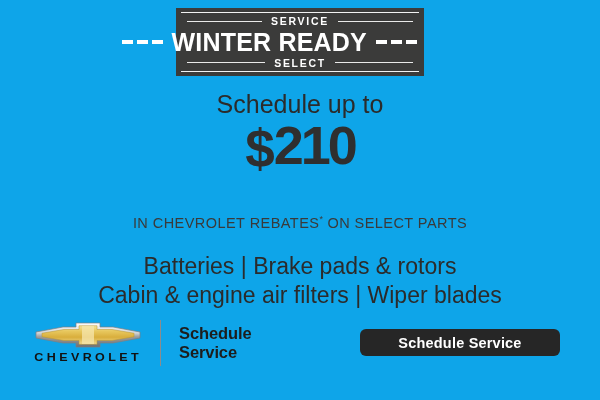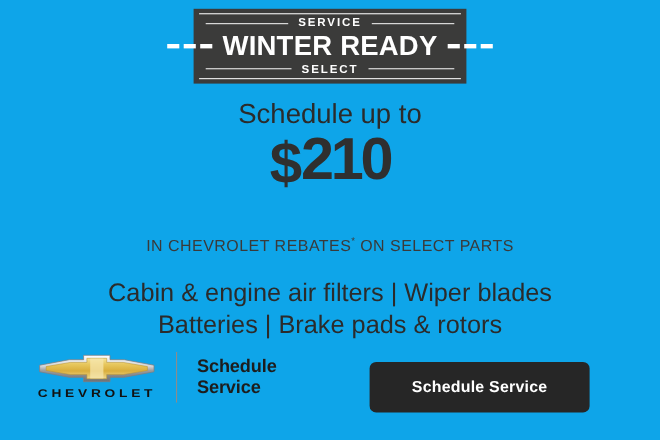--- a/index.html
+++ b/index.html
@@ -64,21 +64,21 @@
     font-weight: bold;
     letter-spacing: 1.7px;
     color: #ffffff;
     padding: 0 9px;
     line-height: 1;
     white-space: nowrap;
   }
   .badge-mid {
     display: flex;
     align-items: center;
-    justify-content: center;
+    justify-content: flex-end;
     gap: 9px;
     margin: 3px 0 3px 0;
     padding: 0 2px;
   }
   .dashes {
     display: flex;
     gap: 4px;
     align-items: center;
   }
   .dashes span {
@@ -206,24 +206,24 @@
   }
   .certified {
     font-size: 16.5px;
     font-weight: bold;
     color: #1d1d1d;
     line-height: 1.16;
     letter-spacing: -0.1px;
   }
   .cta {
     position: absolute;
-    right: 64px;
+    right: 40px;
     top: 11px;
     width: 200px;
-    height: 46px;
+    height: 27px;
     background: #262626;
     border-radius: 6px;
     border: none;
     color: #ffffff;
     font-family: "Liberation Sans", sans-serif;
     font-size: 14.5px;
     font-weight: bold;
     letter-spacing: 0.2px;
     cursor: pointer;
     display: flex;
@@ -272,22 +272,22 @@
 
   <div class="price">
     <span class="currency">$</span><span class="amount">210</span>
   </div>
 
   <div class="rebates">
     <span>IN CHEVROLET REBATES</span><span class="fnote">*</span><span> ON SELECT PARTS</span>
   </div>
 
   <div class="parts">
+    <div class="pline">Batteries | Brake pads &amp; rotors</div>
     <div class="pline">Cabin &amp; engine air filters | Wiper blades</div>
-    <div class="pline">Batteries | Brake pads &amp; rotors</div>
   </div>
 
   <div class="footer">
 
     <div class="brand">
       <div class="chev-block">
         <svg class="bowtie" viewBox="0 0 216 56">
           <defs>
             <linearGradient id="gold" x1="0" y1="0" x2="0" y2="1">
               <stop offset="0%" stop-color="#f4e39a"></stop>

